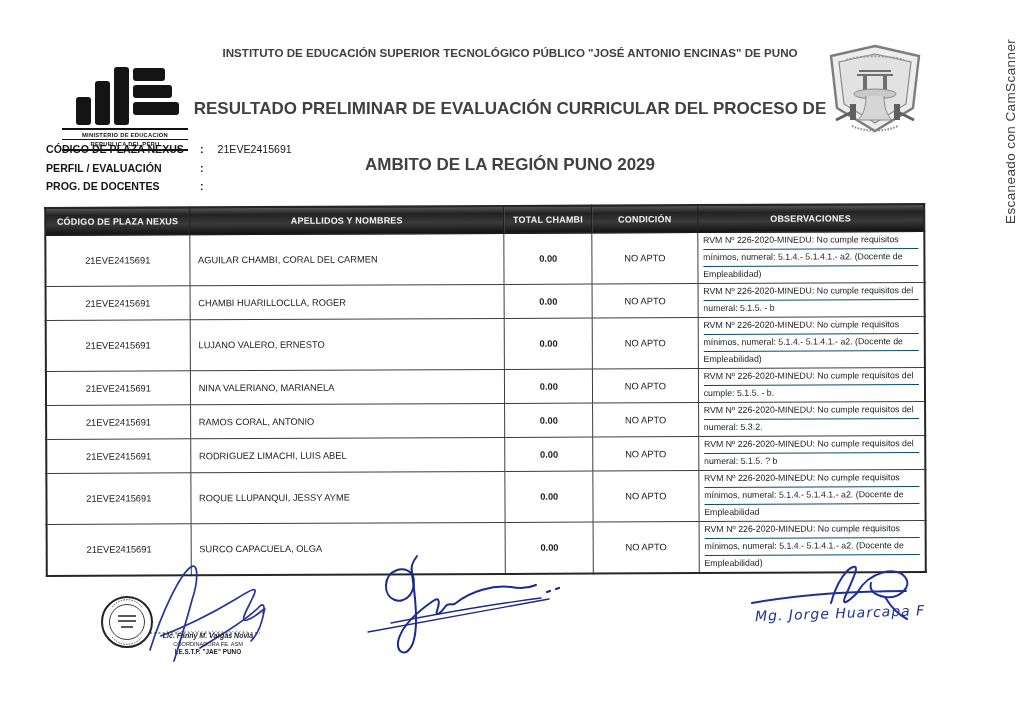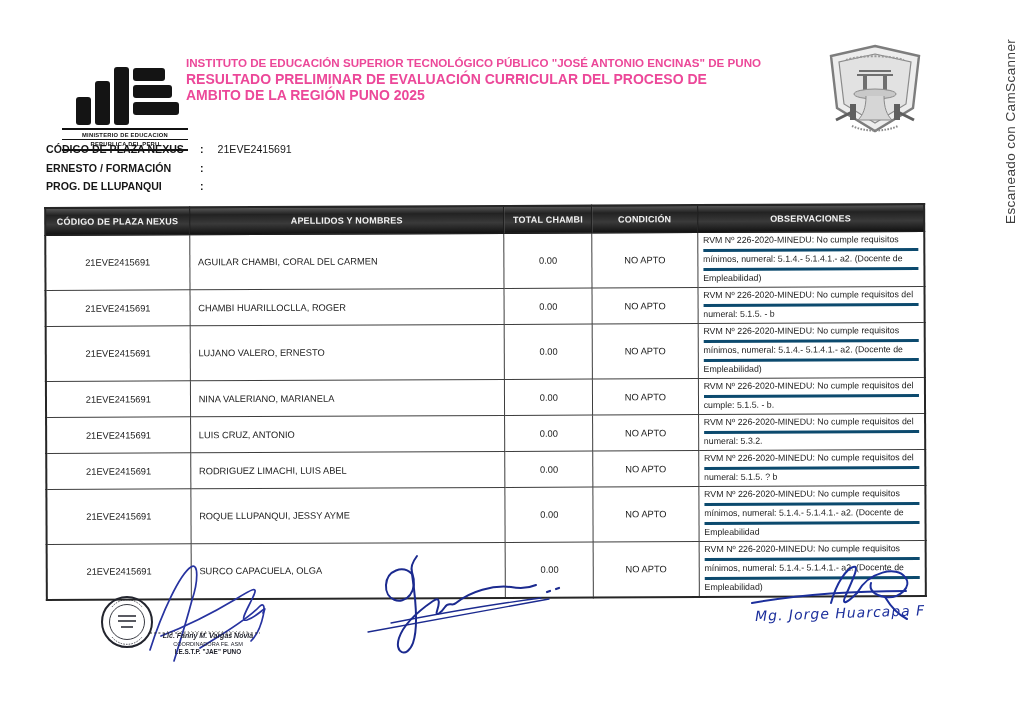--- a/index.html
+++ b/index.html
@@ -22,24 +22,24 @@
   .mbar.h2{left:71px;top:23px;width:39px;height:13px;}
   .mbar.h3{left:71px;top:40px;width:46px;height:13px;}
   .minedu-caption{
     margin-top:3px;width:126px;text-align:center;
     border-top:2px solid #111;border-bottom:2px solid #111;
     font-size:5.8px;font-weight:bold;letter-spacing:.25px;line-height:8px;
     padding:1px 0;color:#111;
   }
   .minedu-caption .cap2{border-top:1px solid #111;}
 
-  .titles{position:absolute;left:186px;top:54px;width:648px;text-align:left;color:#ec4899;}
+  .titles{position:absolute;left:186px;top:44px;width:648px;text-align:center;color:#404040;}
   .title-line{font-weight:bold;}
   .t1{font-size:11.6px;line-height:17px;}
-  .t2,.t3,.t4{font-size:14px;line-height:16px;}
+  .t2,.t3,.t4{font-size:17px;line-height:16px;margin-top:40px;}
 
   .seal{position:absolute;left:822px;top:42px;width:106px;height:94px;}
 
   
   .meta{position:absolute;left:46px;top:140px;width:930px;font-size:10.6px;}
   .meta-row{display:flex;align-items:baseline;line-height:18.5px;}
   .meta-label{font-weight:bold;min-width:150px;white-space:nowrap;}
   .meta-sep{font-weight:bold;margin-left:4px;}
   .meta-value{margin-left:14px;white-space:nowrap;}
 
@@ -52,25 +52,25 @@
     height:26px;border:1px solid #1a1a1a;padding:0 2px;
   }
   .results td{
     border:1px solid #3e3e3e;font-size:9.3px;vertical-align:middle;
     padding:2px 4px;color:#1b1b1b;
   }
   .col-codigo{width:16.4%;} .col-nombre{width:35.8%;} .col-puntaje{width:10%;}
   .col-condicion{width:12%;} .col-obs{width:25.8%;}
   td.c-center{text-align:center;}
   td.c-nombre{padding-left:8px;}
-  td.c-puntaje{font-weight:normal;text-align:center;}
+  td.c-puntaje{font-weight:bold;text-align:center;}
   td.c-obs{padding:0 5px;vertical-align:top;}
   .obs-line{
     font-size:8.8px;line-height:15.5px;min-height:16px;
-    border-bottom:3px solid #0c4a6e;white-space:nowrap;overflow:hidden;
+    border-bottom:1px solid #0c4a6e;white-space:nowrap;overflow:hidden;
   }
   .obs-line:last-child{border-bottom:none;}
 
   
   .sig-layer{position:absolute;inset:0;pointer-events:none;}
   .sig-svg{position:absolute;left:0;top:0;}
   .left-caption{
     position:absolute;left:148px;top:627px;width:120px;text-align:center;color:#20222c;
   }
   .left-caption .dots{font-size:7px;letter-spacing:1.5px;line-height:5px;color:#222;}
@@ -107,21 +107,21 @@
     </div>
     <div class="minedu-caption">
       <div class="cap1">MINISTERIO DE EDUCACION</div>
       <div class="cap2">REPUBLICA DEL PERU</div>
     </div>
   </div>
 
   <div class="titles">
     <div class="title-line t1">INSTITUTO DE EDUCACIÓN SUPERIOR TECNOLÓGICO PÚBLICO "JOSÉ ANTONIO ENCINAS" DE PUNO</div>
     <div class="title-line t2">RESULTADO PRELIMINAR DE EVALUACIÓN CURRICULAR DEL PROCESO DE</div>
-    <div class="title-line t4">AMBITO DE LA REGIÓN PUNO 2025</div>
+    <div class="title-line t4">AMBITO DE LA REGIÓN PUNO 2029</div>
   </div>
 
   <div class="seal">
     <svg width="106" height="94" viewBox="0 0 106 94">
       <path d="M53,4 L97,14 L91,66 L53,89 L15,66 L9,14 Z" fill="#ededed" stroke="#7d7d7d" stroke-width="2.4"></path>
       <path d="M53,12 L89,20 L84,62 L53,81 L22,62 L17,20 Z" fill="#e2e2e2" stroke="#8a8a8a" stroke-width="1.2"></path>
       <path d="M24,18 C38,13 68,13 82,18" fill="none" stroke="#9a9a9a" stroke-width="2" stroke-dasharray="2,1.6"></path>
       <path d="M35,33 L71,33 M37,29 L69,29" stroke="#6f6f6f" stroke-width="2.2" fill="none"></path>
       <rect x="41" y="33" width="4" height="15" fill="#6f6f6f"></rect>
       <rect x="61" y="33" width="4" height="15" fill="#6f6f6f"></rect>
@@ -134,25 +134,25 @@
     </svg>
   </div>
 
   <div class="meta">
     <div class="meta-row">
       <span class="meta-label">CÓDIGO DE PLAZA NEXUS</span>
       <span class="meta-sep">:</span>
       <span class="meta-value">21EVE2415691</span>
     </div>
     <div class="meta-row">
-      <span class="meta-label">ERNESTO / FORMACIÓN</span>
+      <span class="meta-label">PERFIL / EVALUACIÓN</span>
       <span class="meta-sep">:</span>
     </div>
     <div class="meta-row">
-      <span class="meta-label">PROG. DE LLUPANQUI</span>
+      <span class="meta-label">PROG. DE DOCENTES</span>
       <span class="meta-sep">:</span>
     </div>
   </div>
 
   <div class="table-wrap">
     <table class="results">
       <colgroup>
         <col class="col-codigo">
           <col class="col-nombre">
           <col class="col-puntaje">
@@ -214,21 +214,21 @@
       <td class="c-center"><span>NO APTO</span></td>
       <td class="c-obs">
               <div>
                 <div class="obs-line">RVM Nº 226-2020-MINEDU: No cumple requisitos del</div>
                 <div class="obs-line">cumple: 5.1.5. - b.</div>
               </div>
             </td>
     </tr>
           <tr>
       <td class="c-center"><span>21EVE2415691</span></td>
-      <td class="c-nombre"><span>LUIS CRUZ, ANTONIO</span></td>
+      <td class="c-nombre"><span>RAMOS CORAL, ANTONIO</span></td>
       <td class="c-puntaje"><span>0.00</span></td>
       <td class="c-center"><span>NO APTO</span></td>
       <td class="c-obs">
               <div>
                 <div class="obs-line">RVM Nº 226-2020-MINEDU: No cumple requisitos del</div>
                 <div class="obs-line">numeral: 5.3.2.</div>
               </div>
             </td>
     </tr>
           <tr>

